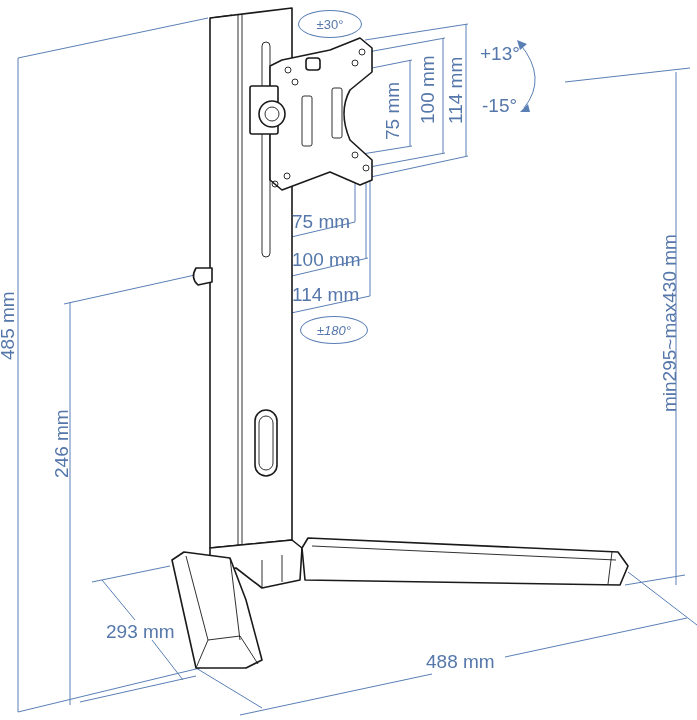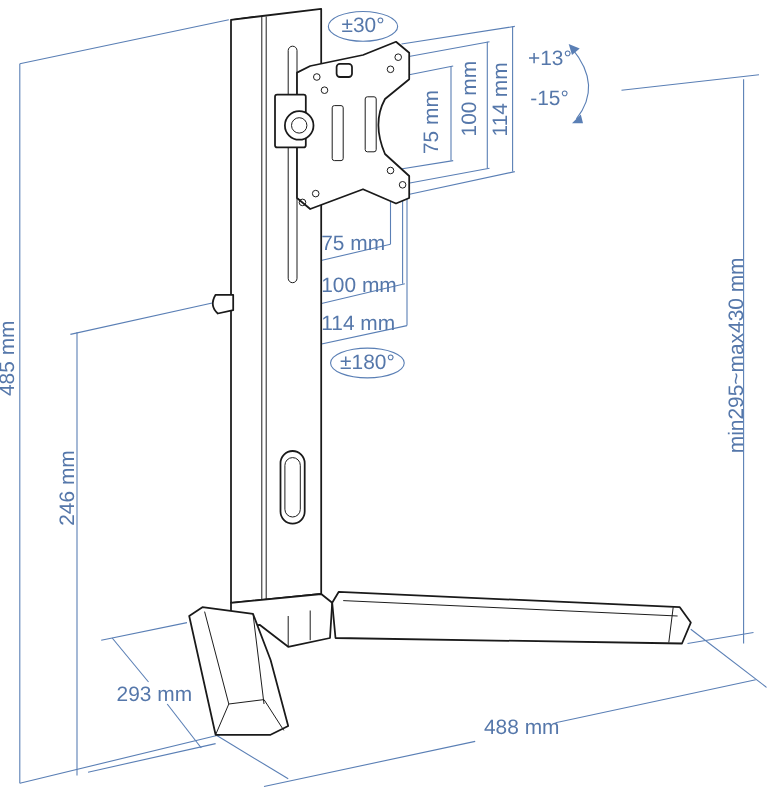--- a/index.html
+++ b/index.html
@@ -4,21 +4,21 @@
 <style>
   html, body { margin: 0; padding: 0; background: #ffffff; }
   body { width: 697px; height: 720px; position: relative; overflow: hidden; font-family: "Liberation Sans", sans-serif; }
   #stage { position: absolute; left: 0; top: 0; width: 697px; height: 720px; }
   svg { position: absolute; left: 0; top: 0; }
   .dim { stroke: #5a7fb5; stroke-width: 1; fill: none; }
   .part { stroke: #1a1a1a; stroke-width: 1.6; fill: #ffffff; stroke-linejoin: round; }
   .part-thin { stroke: #1a1a1a; stroke-width: 0.9; fill: none; }
   .lbl { position: absolute; color: #5577aa; font-size: 19px; white-space: nowrap; line-height: 1; }
   .v { transform-origin: left top; transform: rotate(-90deg); }
-  .ellipse-lbl { position: absolute; border: 1.2px solid #5a7fb5; border-radius: 50%; color: #5577aa; font-size: 19px; display: flex; align-items: center; justify-content: center; }
+  .ellipse-lbl { position: absolute; border: 1.2px solid #5a7fb5; border-radius: 50%; color: #5577aa; font-size: 13px; display: flex; align-items: center; justify-content: center; }
 </style>
 </head>
 <body>
 
 <div id="stage">
 
   <svg width="697" height="720" viewBox="0 0 697 720">
 
     <g>
 
@@ -114,32 +114,32 @@
       <line class="part-thin" x1="208" y1="640" x2="240" y2="636"></line>
       <line class="part-thin" x1="208" y1="640" x2="196" y2="668"></line>
       <line class="part-thin" x1="240" y1="636" x2="258" y2="664"></line>
     </g>
   </svg>
 
   <div class="ellipse-lbl" style="left:298px; top:10px; width:62px; height:26px;">
       <span>±30°</span>
     </div>
   <div class="lbl" style="left:480px; top:44px;">+13°</div>
-  <div class="lbl" style="left:482px; top:80px;">-15°</div>
-  <div class="ellipse-lbl" style="left:300px; top:316px; width:66px; height:26px;">
+  <div class="lbl" style="left:482px; top:96px;">-15°</div>
+  <div class="ellipse-lbl" style="left:300px; top:316px; width:66px; height:26px;font-style:italic;">
       <span>±180°</span>
     </div>
 
   <div class="lbl v" style="left:383px; top:140px;">75 mm</div>
   <div class="lbl v" style="left:418px; top:124px;">100 mm</div>
   <div class="lbl v" style="left:446px; top:124px;">114 mm</div>
 
   <div class="lbl" style="left:292px; top:212px;">75 mm</div>
   <div class="lbl" style="left:292px; top:250px;">100 mm</div>
   <div class="lbl" style="left:292px; top:285px;">114 mm</div>
 
   <div class="lbl v" style="left:-2px; top:360px;">485 mm</div>
   <div class="lbl v" style="left:52px; top:478px;">246 mm</div>
   <div class="lbl v" style="left:660px; top:412px;">min295~max430 mm</div>
 
   <div class="lbl" style="left:106px; top:622px;text-align:right;">293 mm</div>
-  <div class="lbl" style="left:440px; top:652px;text-align:center;">488 mm</div>
+  <div class="lbl" style="left:426px; top:652px;text-align:center;">488 mm</div>
 </div>
 
 </body></html>

